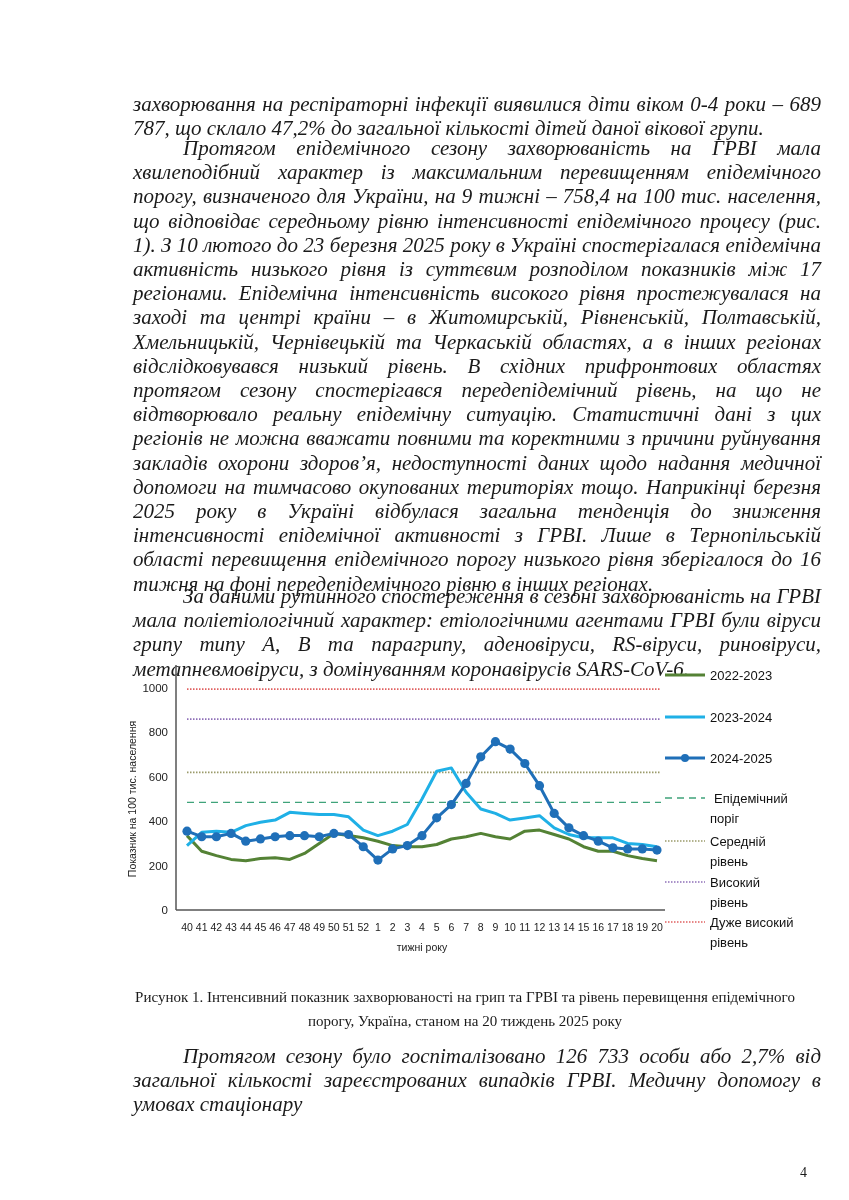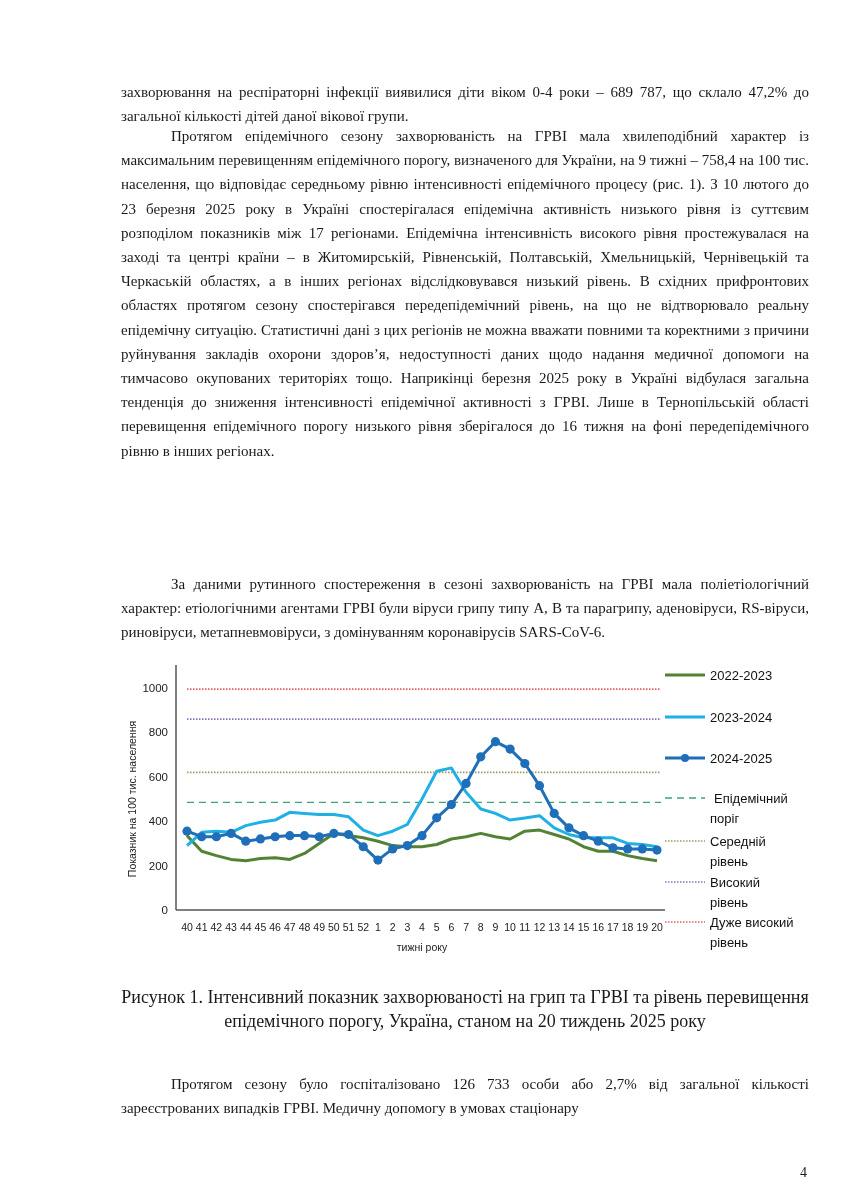--- a/index.html
+++ b/index.html
@@ -1,28 +1,28 @@
 <!DOCTYPE html>
 <html><head>
 <meta charset="utf-8">
 <style>
   html, body { margin: 0; padding: 0; background: #ffffff; }
   body { width: 849px; height: 1200px; position: relative; overflow: hidden;
          font-family: "Liberation Serif", serif; color: #1a1a1a; }
-  .para { position: absolute; left: 121px; width: 688px; font-size: 15px; line-height: 24.2px;
-          text-align: justify; margin: 0; }
+  .para { position: absolute; left: 121px; width: 688px; font-size: 21px; line-height: 24.2px;
+          text-align: justify; margin: 12px; font-style: italic; }
   .para.indent { text-indent: 50px; }
   #p1 { top: 80px; }
   #p2 { top: 124px; }
   #p3 { top: 572px; }
   #chart { position: absolute; left: 120px; top: 655px; width: 700px; height: 300px; }
   #chart svg { position: absolute; left: 0; top: 0; }
-  .caption { position: absolute; left: 121px; width: 688px; top: 985px; font-size: 18px;
+  .caption { position: absolute; left: 121px; width: 688px; top: 985px; font-size: 15px;
              line-height: 24px; text-align: center; margin: 0; }
-  #p4 { top: 1072px; }
+  #p4 { top: 1032px; }
   .page-number { position: absolute; left: 800px; top: 1165px; font-size: 14px; }
 </style>
 </head>
 <body>
 
 <p class="para" id="p1">захворювання на респіраторні інфекції виявилися діти віком 0-4 роки – 689 787, що склало 47,2% до загальної кількості дітей даної вікової групи.</p>
 <p class="para indent" id="p2">Протягом епідемічного сезону захворюваність на ГРВІ мала хвилеподібний характер із максимальним перевищенням епідемічного порогу, визначеного для України, на 9 тижні – 758,4 на 100 тис. населення, що відповідає середньому рівню інтенсивності епідемічного процесу (рис. 1). З 10 лютого до 23 березня 2025 року в Україні спостерігалася епідемічна активність низького рівня із суттєвим розподілом показників між 17 регіонами. Епідемічна інтенсивність високого рівня простежувалася на заході та центрі країни – в Житомирській, Рівненській, Полтавській, Хмельницькій, Чернівецькій та Черкаській областях, а в інших регіонах відслідковувався низький рівень. В східних прифронтових областях протягом сезону спостерігався передепідемічний рівень, на що не відтворювало реальну епідемічну ситуацію. Статистичні дані з цих регіонів не можна вважати повними та коректними з причини  руйнування закладів охорони здоров’я, недоступності даних щодо надання медичної допомоги на тимчасово окупованих територіях тощо. Наприкінці березня 2025 року в Україні відбулася загальна тенденція до зниження інтенсивності епідемічної активності з ГРВІ. Лише в Тернопільській області перевищення епідемічного порогу низького рівня зберігалося до 16 тижня на фоні передепідемічного рівню в інших регіонах.</p>
 <p class="para indent" id="p3">За даними рутинного спостереження в сезоні захворюваність на ГРВІ мала поліетіологічний характер: етіологічними агентами ГРВІ були віруси грипу типу А, В та парагрипу, аденовіруси, RS-віруси, риновіруси, метапневмовіруси, з домінуванням коронавірусів SARS-CoV-6.</p>
 
 <div id="chart">

